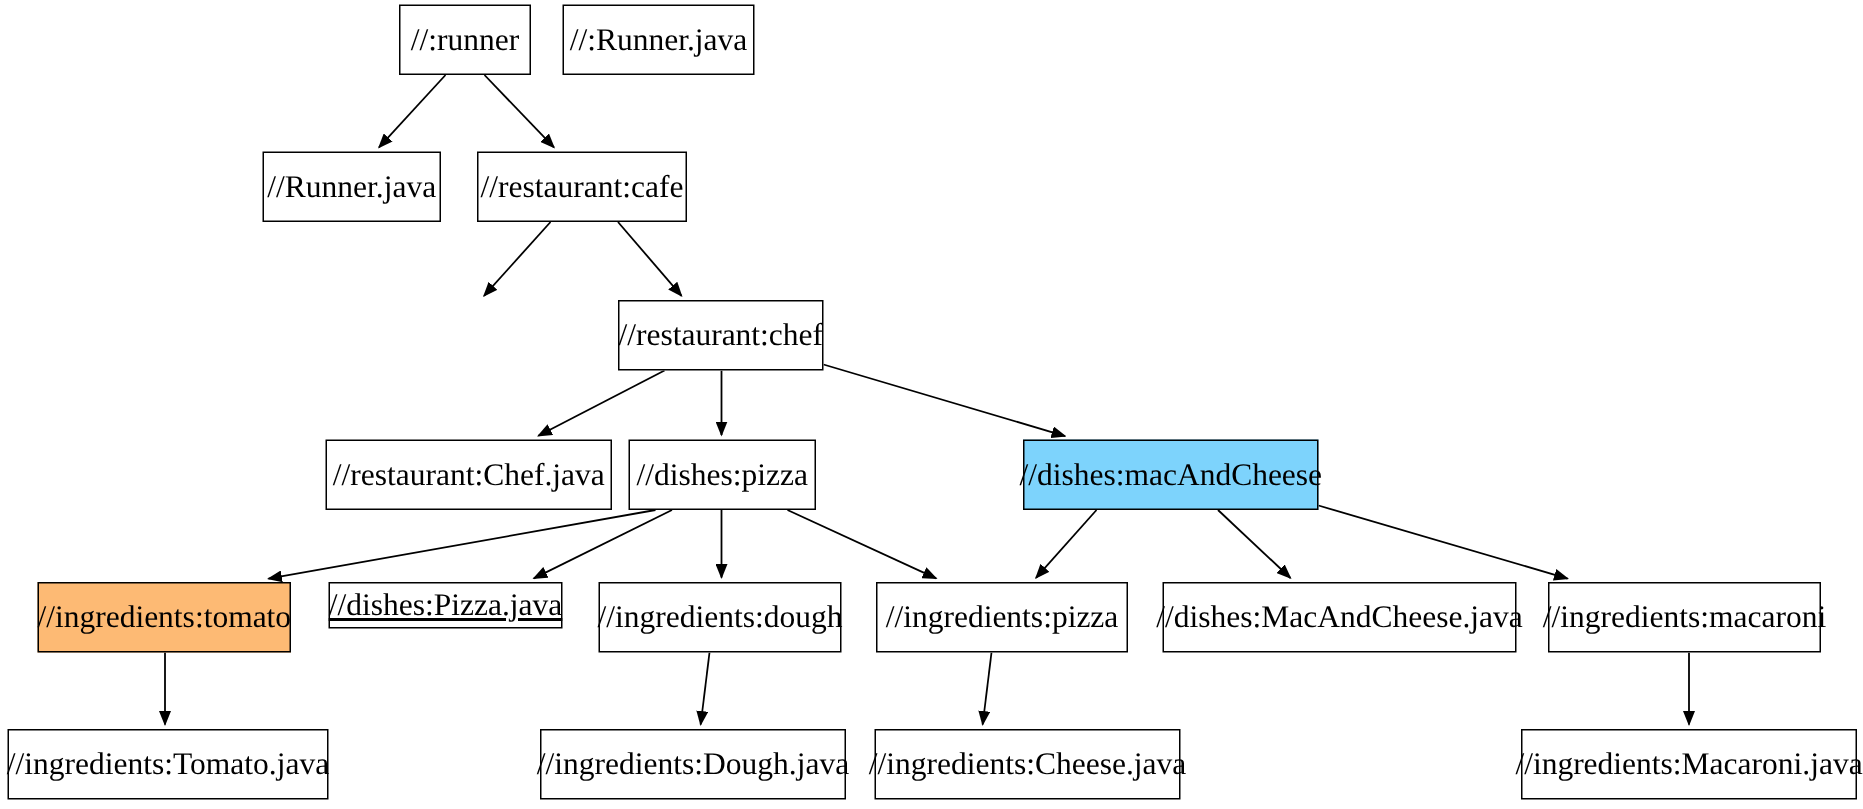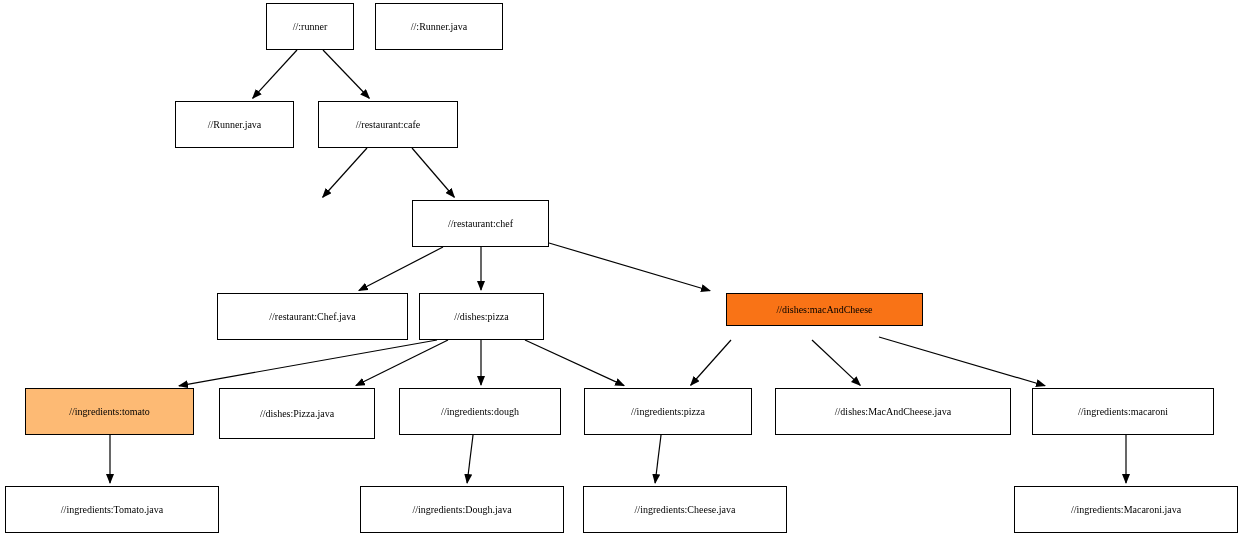--- a/index.html
+++ b/index.html
@@ -35,21 +35,21 @@
     box-sizing: border-box;
     border: 1px solid #000000;
     background: #ffffff;
     display: flex;
     align-items: center;
     justify-content: center;
     white-space: nowrap;
   }
   .graph-node .node-label {
     font-family: "Liberation Serif", "DejaVu Serif", serif;
-    font-size: 10px;
+    font-size: 21px;
     line-height: 1;
     color: #000000;
     letter-spacing: 0px;
   }
 </style>
 </head>
 <body>
 
 <div id="graph-canvas">
 
@@ -96,27 +96,27 @@
       </div>
       <div class="graph-node" style="left: 412px; top: 200px; width: 137px; height: 47px; border-color: rgb(0, 0, 0); background: rgb(255, 255, 255);">
         <span class="node-label" style="color: rgb(0, 0, 0);">//restaurant:chef</span>
       </div>
       <div class="graph-node" style="left: 217px; top: 293px; width: 191px; height: 47px; border-color: rgb(0, 0, 0); background: rgb(255, 255, 255);">
         <span class="node-label" style="color: rgb(0, 0, 0);">//restaurant:Chef.java</span>
       </div>
       <div class="graph-node" style="left: 419px; top: 293px; width: 125px; height: 47px; border-color: rgb(0, 0, 0); background: rgb(255, 255, 255);">
         <span class="node-label" style="color: rgb(0, 0, 0);">//dishes:pizza</span>
       </div>
-      <div class="graph-node" style="left: 682px; top: 293px; width: 197px; height: 33px; border-color: rgb(0, 0, 0); background: #f97316; margin-left: 44px;">
+      <div class="graph-node" style="left: 682px; top: 293px; width: 197px; height: 47px; border-color: rgb(0, 0, 0); background: #7dd3fc;">
         <span class="node-label" style="color: rgb(0, 0, 0);">//dishes:macAndCheese</span>
       </div>
       <div class="graph-node" style="left: 25px; top: 388px; width: 169px; height: 47px; border-color: rgb(0, 0, 0); background: #fdba74;">
         <span class="node-label" style="color: rgb(0, 0, 0);">//ingredients:tomato</span>
       </div>
-      <div class="graph-node" style="left: 219px; top: 388px; width: 156px; height: 51px; border-color: rgb(0, 0, 0); background: rgb(255, 255, 255);">
+      <div class="graph-node" style="left: 219px; top: 388px; width: 156px; height: 31px; border-color: rgb(0, 0, 0); background: rgb(255, 255, 255); text-decoration: underline;">
         <span class="node-label" style="color: rgb(0, 0, 0);">//dishes:Pizza.java</span>
       </div>
       <div class="graph-node" style="left: 399px; top: 388px; width: 162px; height: 47px; border-color: rgb(0, 0, 0); background: rgb(255, 255, 255);">
         <span class="node-label" style="color: rgb(0, 0, 0);">//ingredients:dough</span>
       </div>
       <div class="graph-node" style="left: 584px; top: 388px; width: 168px; height: 47px; border-color: rgb(0, 0, 0); background: rgb(255, 255, 255);">
         <span class="node-label" style="color: rgb(0, 0, 0);">//ingredients:pizza</span>
       </div>
       <div class="graph-node" style="left: 1032px; top: 388px; width: 182px; height: 47px; border-color: rgb(0, 0, 0); background: rgb(255, 255, 255);">
         <span class="node-label" style="color: rgb(0, 0, 0);">//ingredients:macaroni</span>

